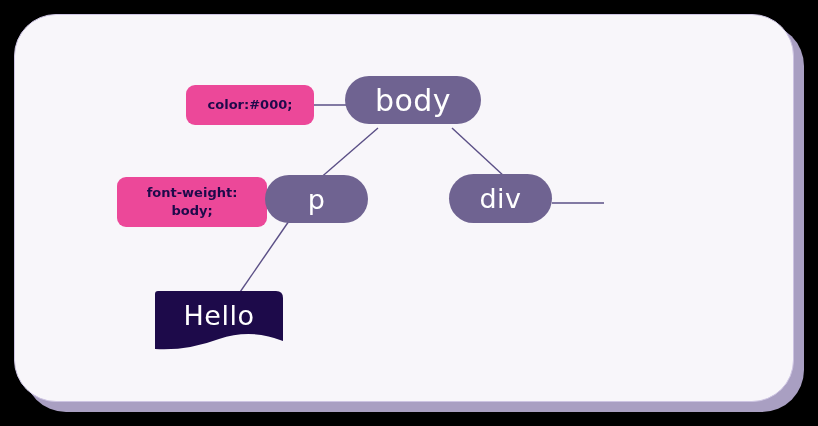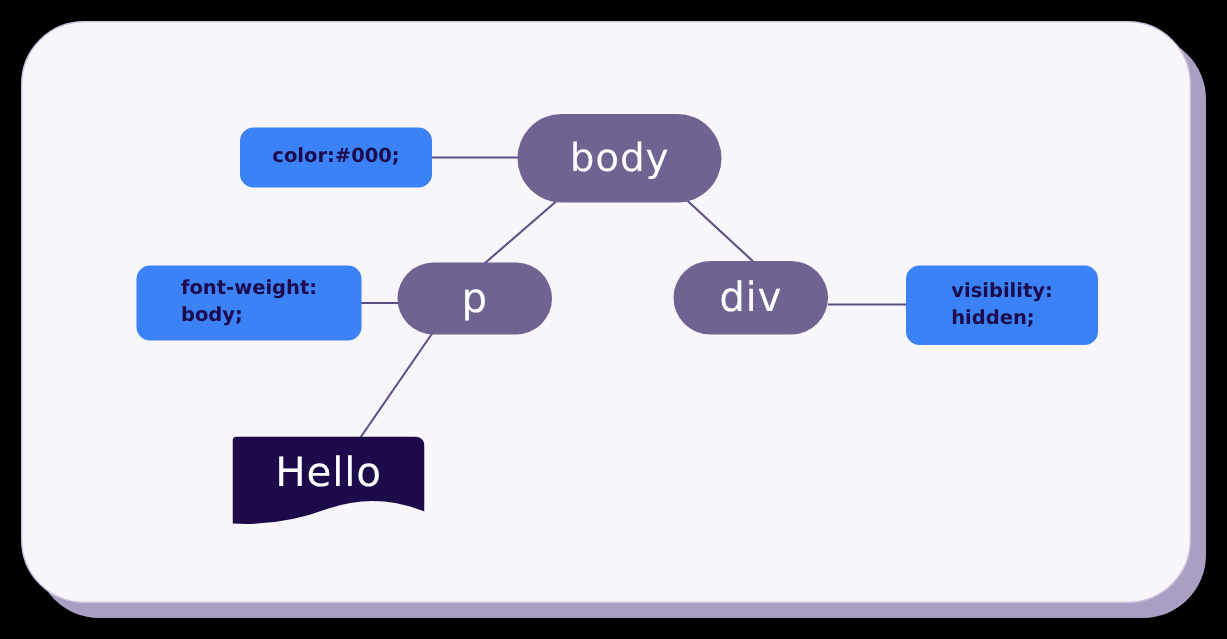--- a/index.html
+++ b/index.html
@@ -60,47 +60,49 @@
     border-radius: 999px;
     display: flex;
     align-items: center;
     justify-content: center;
     font-weight: 400;
     letter-spacing: 0.5px;
     box-sizing: border-box;
   }
   #node-body {
     left: 345px; top: 76px;
-    width: 136px; height: 59px;
-    font-size: 26px;
+    width: 136px; height: 48px;
+    font-size: 30px;
   }
   #node-p {
     left: 265px; top: 175px;
     width: 103px; height: 48px;
     font-size: 27px;
   }
   #node-div {
     left: 449px; top: 174px;
     width: 103px; height: 49px;
     font-size: 27px;
   }
 
   
   .prop {
     position: absolute;
-    background: #3b82f6;
+    background: #ec4899;
     color: #1d0a4a;
     border-radius: 9px;
     display: flex;
     align-items: center;
     justify-content: center;
+    text-align: center;
     font-weight: bold;
     font-size: 13px;
     line-height: 1.35;
     box-sizing: border-box;
+    margin-left: 26px;
   }
   #prop-color {
     left: 160px; top: 85px;
     width: 128px; height: 40px;
   }
   #prop-fontweight {
     left: 91px; top: 177px;
     width: 150px; height: 50px;
   }
   #prop-visibility {
@@ -153,26 +155,20 @@
     <span>color:#000;</span>
   </div>
 
   <div class="prop" id="prop-fontweight">
     <span>
       <span>font-weight:</span><br>
       <span>body;</span>
     </span>
   </div>
 
-  <div class="prop" id="prop-visibility">
-    <span>
-      <span>visibility:</span><br>
-      <span>hidden;</span>
-    </span>
-  </div>
 
   <div class="node" id="node-body">
     <span>body</span>
   </div>
 
   <div class="node" id="node-p">
     <span>p</span>
   </div>
 
   <div class="node" id="node-div">

